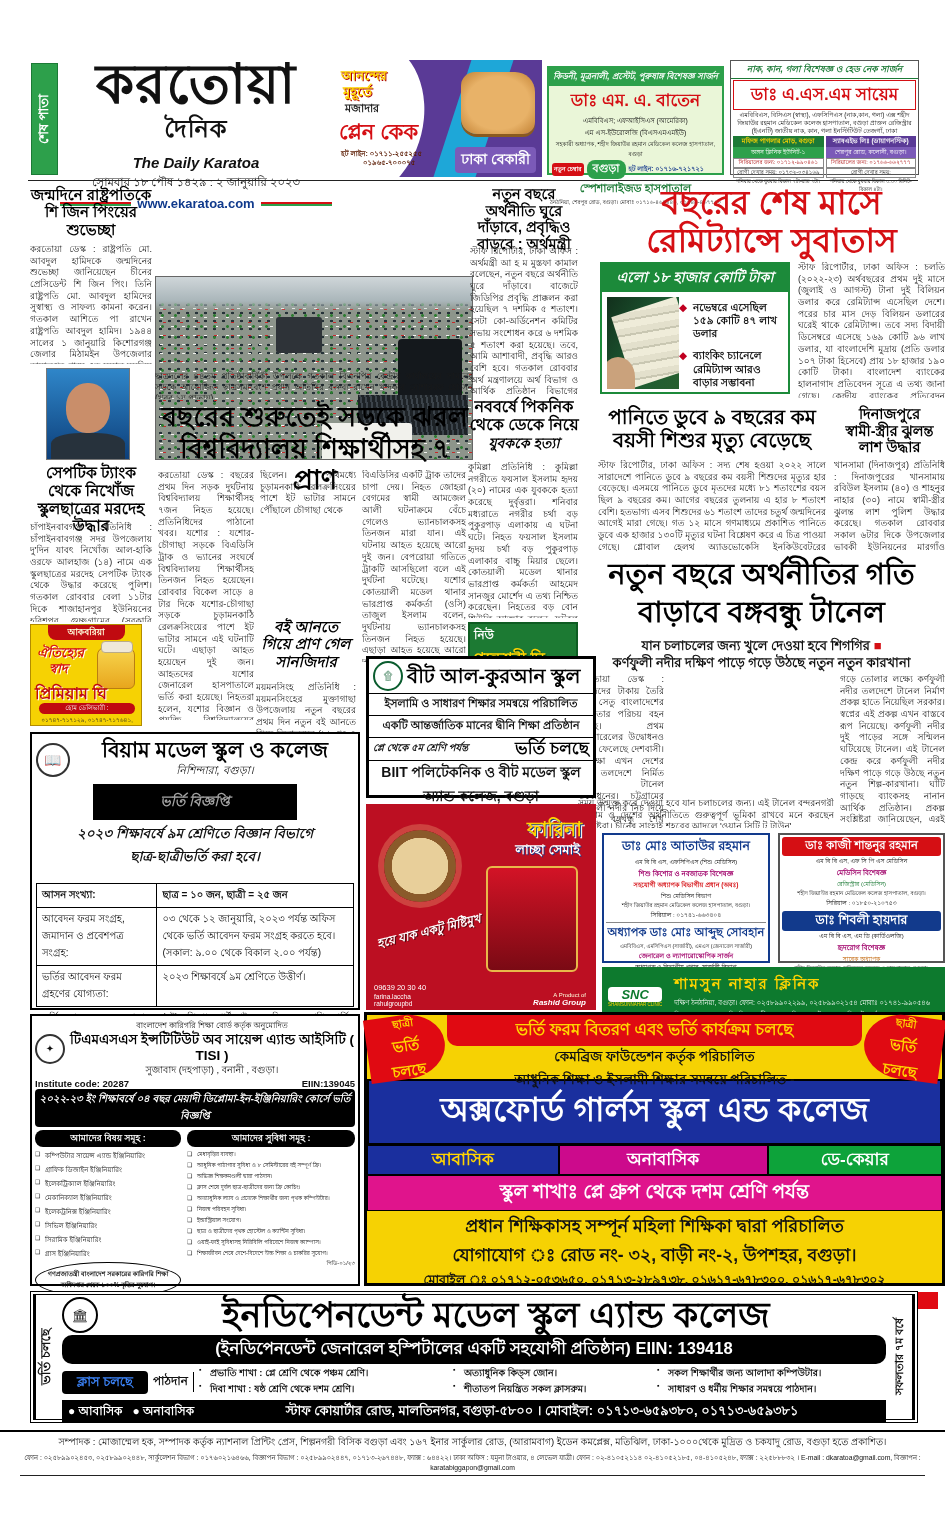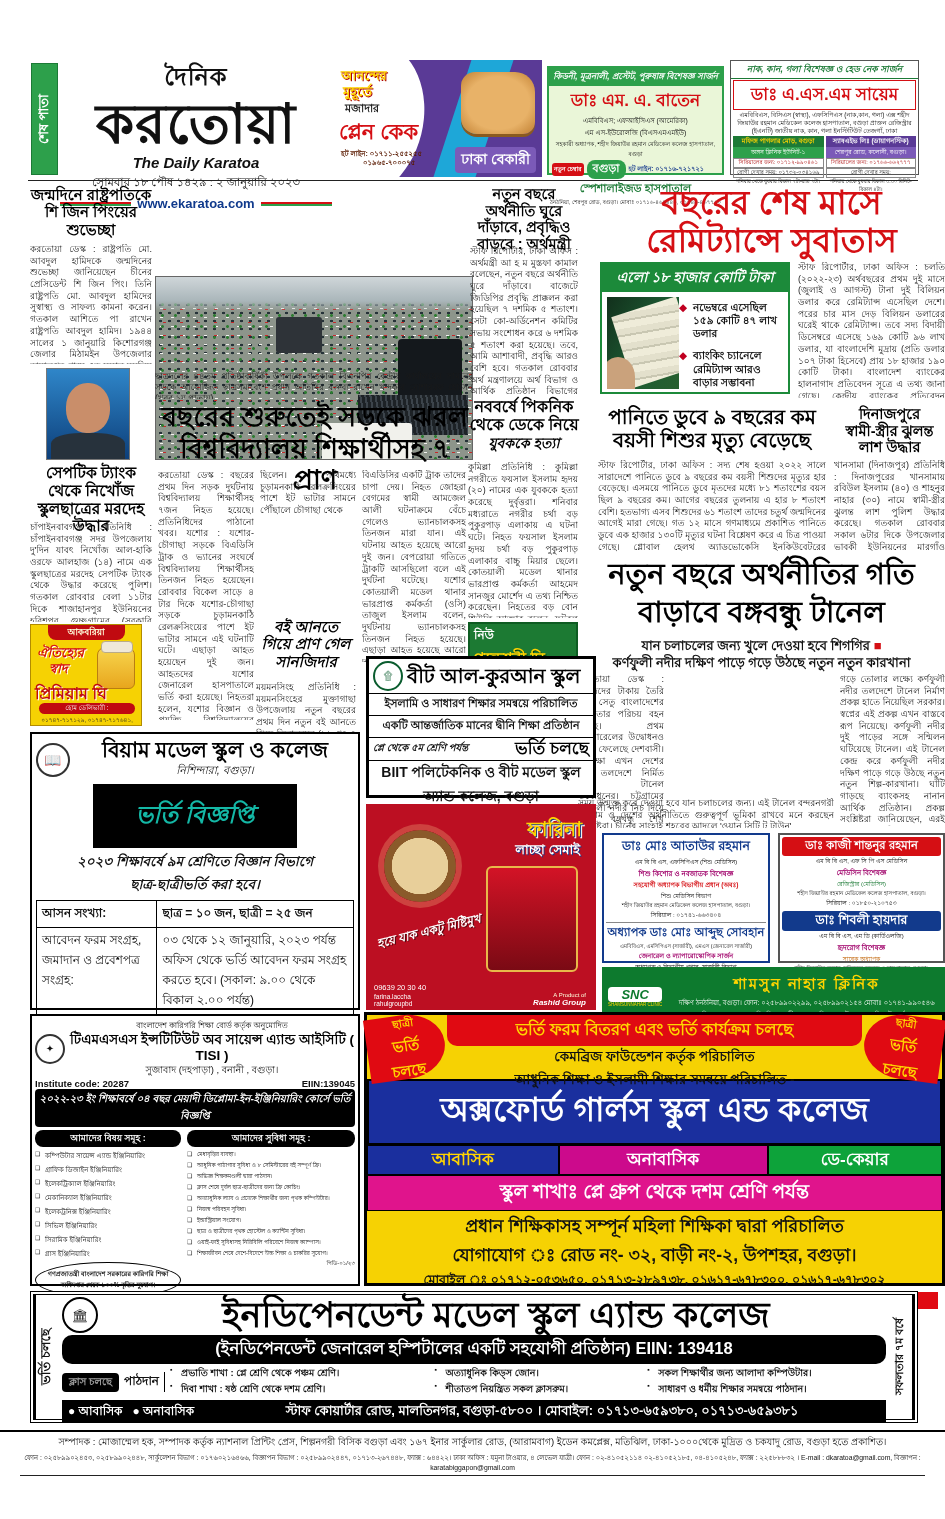--- a/index.html
+++ b/index.html
@@ -52,22 +52,22 @@
 </head>
 <body>
 
 <div class="page">
 
   <div class="abs" style="left:31px;top:63px;width:27px;height:112px;background:#2da04b;border:1px solid #1c7a36">
     <div class="vtext" style="width:100%;height:100%;display:flex;align-items:center;justify-content:center;color:#fff;font-size:13px;font-weight:bold">শেষ পাতা</div>
   </div>
 
   <div class="abs ctr" style="left:60px;top:58px;width:272px">
+    <div style="font-size:55px;font-weight:900;line-height:0.95;letter-spacing:1px">করতোয়া</div>
     <div style="font-size:24px;font-weight:900;letter-spacing:1px">দৈনিক</div>
-    <div style="font-size:55px;font-weight:900;line-height:0.95;letter-spacing:1px">করতোয়া</div>
     <div class="i b" style="font-size:15px;margin-top:4px">The Daily Karatoa</div>
     <div style="font-size:11.5px;margin-top:3px">সোমবার ১৮ পৌষ ১৪২৯ : ২ জানুয়ারি ২০২৩</div>
     <div style="display:flex;align-items:center;gap:6px;margin-top:3px">
       <span style="flex:1;height:4px;background:linear-gradient(#d50f14 50%,#2da04b 50%)"></span>
       <span class="b" style="font-size:13px;color:#103a8c">www.ekaratoa.com</span>
       <span style="flex:1;height:4px;background:linear-gradient(#d50f14 50%,#2da04b 50%)"></span>
     </div>
   </div>
 
   <div class="abs" style="left:333px;top:60px;width:209px;height:117px;background:#5a3a96;overflow:hidden">
@@ -268,24 +268,24 @@
   </div>
 
   <div class="abs" style="left:30px;top:732px;width:330px;height:278px;border:2px solid #000;background:#fff;padding:4px">
     <div style="display:flex;align-items:center;gap:6px">
       <div style="width:34px;height:34px;border:2px solid #333;border-radius:50%;flex:none;display:flex;align-items:center;justify-content:center;font-size:14px">📖</div>
       <div style="flex:1;text-align:center">
         <div class="hl" style="font-size:21px">বিয়াম মডেল স্কুল ও কলেজ</div>
         <div class="i" style="font-size:11px">নিশিন্দারা, বগুড়া।</div>
       </div>
     </div>
-    <div class="ctr b i" style="background:#000;color:#14b8a6;font-size:24px;width:64%;margin:3px auto;padding:12px">ভর্তি বিজ্ঞপ্তি</div>
+    <div class="ctr b i" style="background:#000;color:#a3a3a3;font-size:14px;width:64%;margin:3px auto;padding:6px">ভর্তি বিজ্ঞপ্তি</div>
     <div class="ctr b i" style="font-size:13.5px">২০২৩ শিক্ষাবর্ষে ৯ম শ্রেণিতে বিজ্ঞান বিভাগে</div>
     <div class="ctr b i" style="font-size:13.5px">ছাত্র-ছাত্রীভর্তি করা হবে।</div>
-    <table class="adm" style="margin-top:3px;font-size:12px">
+    <table class="adm" style="margin-top:14px;font-size:10px">
       <tbody>
           <tr>
             <td class="b" style="width:38%">আসন সংখ্যা:</td>
           <td class="b">ছাত্র = ১০ জন,  ছাত্রী = ২৫ জন</td>
           </tr>
       <tr>
             <td>আবেদন ফরম সংগ্রহ, জমাদান ও প্রবেশপত্র সংগ্রহ:</td>
           <td>০৩ থেকে ১২ জানুয়ারি, ২০২৩ পর্যন্ত অফিস থেকে ভর্তি আবেদন ফরম সংগ্রহ করতে হবে। (সকাল: ৯.০০ থেকে বিকাল ২.০০ পর্যন্ত)</td>
           </tr>
       <tr>
@@ -345,21 +345,21 @@
     <div style="font-size:6px;color:#c06000">সাবেক অধ্যাপক</div>
     <div style="font-size:5.5px">শহীদ জিয়াউর রহমান মেডিকেল কলেজ ও হাসপাতাল, বগুড়া।</div>
     <div style="font-size:6px">সিরিয়াল : ০১৭১৯-৮২৮০৪৫</div>
   </div>
 
   <div class="abs" style="left:602px;top:967px;width:343px;height:59px;background:#0d7a2e;display:flex;align-items:center;gap:12px;padding:2px 6px">
     <div style="flex:none;text-align:center">
       <div class="b i" style="background:#fff;color:#0d7a2e;font-size:13px;padding:0 5px;border-radius:4px">SNC</div>
       <div style="color:#ffd400;font-size:4.5px">SHAMSUNNAHAR CLINIC</div>
     </div>
-    <div style="flex:1;text-align:center">
+    <div style="flex:1;text-align:left">
       <div class="b" style="color:#ffd400;font-size:15px;letter-spacing:2px">শামসুন নাহার ক্লিনিক</div>
       <div style="color:#fff;font-size:6.8px">দক্ষিণ ঠনঠনিয়া, বগুড়া। ফোন: ০২৫৮৯৯০২২৯৯, ০২৫৮৯৯০২১৫৪ মোবাঃ ০১৭৪১-৯৯০৫৪৬</div>
       <div style="color:#fff;font-size:6.8px">বিশেষজ্ঞ ডাক্তারগণ নিয়মিত রোগী দেখছেন বিকাল: ৫টা থেকে রাত্রি ৯টা পর্যন্ত।</div>
     </div>
   </div>
 
   <div class="abs" style="left:30px;top:1014px;width:330px;height:272px;border:2px solid #000;background:#fff;padding:3px">
     <div style="display:flex;gap:4px;align-items:center">
       <div style="width:30px;height:30px;border:2px double #333;border-radius:50%;flex:none;display:flex;align-items:center;justify-content:center;font-size:10px">✦</div>
       <div style="flex:1;text-align:center">
@@ -454,21 +454,21 @@
   <div class="abs" style="left:30px;top:1291px;width:888px;height:132px;border:4px double #000;background:#fff">
     <div class="abs vtext b" style="left:0;top:0;width:24px;height:100%;font-size:13px;text-align:center;border-right:2px solid #000">ভর্তি চলছে</div>
     <div class="abs vtext b" style="right:0;top:0;width:24px;height:100%;font-size:11px;text-align:center;border-left:2px solid #000">সফলতার ৭ম বর্ষে</div>
     <div style="margin:0 28px">
       <div style="display:flex;align-items:center;gap:8px">
         <div style="width:36px;height:36px;border:2px solid #000;border-radius:50%;flex:none;display:flex;align-items:center;justify-content:center;font-size:13px">🏛</div>
         <div class="hl" style="flex:1;text-align:center;font-size:35px">ইনডিপেনডেন্ট মডেল স্কুল এ্যান্ড কলেজ</div>
       </div>
       <div class="ctr b" style="background:#000;color:#fff;font-size:16.5px;border-radius:10px;padding:1px">(ইনডিপেনডেন্ট জেনারেল হস্পিটালের একটি সহযোগী প্রতিষ্ঠান) EIIN: 139418</div>
       <div style="display:flex;align-items:center;gap:5px;margin-top:2px">
-        <span class="b" style="background:#000;color:#a3a3a3;font-size:10px;padding:1px 7px;border-radius:4px;flex:none">ক্লাস চলছে</span>
+        <span class="b" style="background:#000;color:#3b82f6;font-size:13px;padding:1px 15px;border-radius:4px;flex:none">ক্লাস চলছে</span>
         <span class="b" style="font-size:12px;flex:none;border-right:1px solid #000;padding-right:5px">পাঠদান</span>
         <div style="flex:1.25;font-size:9.5px;font-weight:bold">
             <div class="dash-li">প্রভাতি শাখা : প্লে শ্রেণি থেকে পঞ্চম শ্রেণি।</div>
             <div class="dash-li">দিবা শাখা : ষষ্ঠ শ্রেণি থেকে দশম শ্রেণি।</div>
           </div>
         <div style="flex:1;font-size:9.5px;font-weight:bold">
             <div class="dash-li">অত্যাধুনিক কিড্স জোন।</div>
             <div class="dash-li">শীতাতপ নিয়ন্ত্রিত সকল ক্লাসরুম।</div>
           </div>
         <div style="flex:1.15;font-size:9.5px;font-weight:bold">

